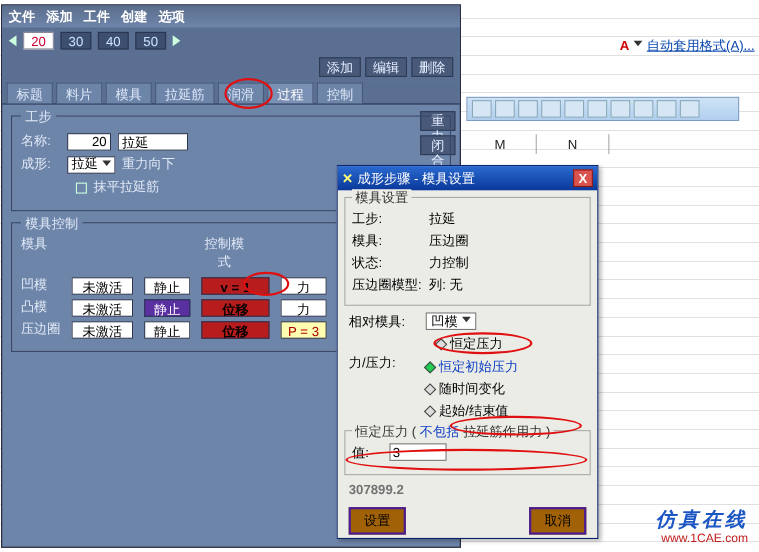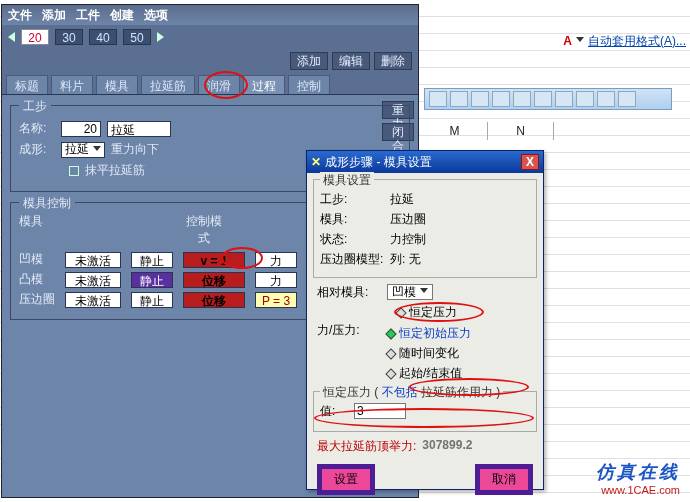--- a/index.html
+++ b/index.html
@@ -82,21 +82,21 @@
 .dlg .grp .lg { position: absolute; top: -8px; left: 6px; background: #ecece7; padding: 0 3px; color: #333; }
 .dlg .line { display: flex; gap: 6px; margin: 3px 0; color: #000; }
 .dlg .line .k { width: 64px; }
 .dlg .pill { display: inline-flex; align-items: center; border: 1px solid #777; padding: 0 4px; height: 16px; background: #fff; }
 .dlg .pill .a { width: 8px; height: 8px; margin-left: 4px; border-left: 4px solid transparent; border-right: 4px solid transparent; border-top: 5px solid #333; }
 .diamond { width: 8px; height: 8px; transform: rotate(45deg); border: 1px solid #444; background: #ddd; margin-right: 4px; }
 .diamond.sel { background: #2c5; }
 .optline { display: flex; align-items: center; margin: 3px 0 3px 80px; color: #000; }
 .linklike { color: #0a3cc2; cursor: default; }
 .dlg input.t { border: 1px solid #777; height: 16px; width: 52px; background: #fff; padding: 0 2px; }
-.dlg .btn2 { background: #ec4899; border: 5px solid #4c1d95; padding: 2px 12px; }
+.dlg .btn2 { background: #a16207; border: 2px solid #4c1d95; padding: 2px 12px; }
 .dlg .btnrow { display: flex; justify-content: space-between; padding: 6px 10px; }
 
 .circle.opt { left: 394px; top: 302px; width: 90px; height: 20px; }
 .circle.inc { left: 409px; top: 378px; width: 120px; height: 18px; }
 .circle.max { left: 314px; top: 408px; width: 220px; height: 20px; }
 
 
 .footer { position: absolute; right: 10px; bottom: 6px; text-align: right; }
 .footer .t1 { color: #1b56c4; font-weight: bold; font-style: italic; font-size: 18px; letter-spacing: 3px; }
 .footer .t2 { color: #c01b1b; font-size: 11px; }
@@ -294,21 +294,20 @@
       <span class="linklike">不包括</span>
       <span> 拉延筋作用力 )</span>
     </span>
     <div class="line">
         <span class="k" style="width:28px">值:</span>
       <input class="t" value="3" style="">
     </div>
   </div>
 
   <div style="padding:0 10px;" class="line">
-    <span style="color:#b00">最大拉延筋顶举力:</span>
     <span style="color:#737373;font-weight:bold">307899.2</span>
   </div>
 
   <div class="btnrow">
     <button class="btn2">设置</button>
     <button class="btn2">取消</button>
   </div>
 </div>
 
 <div class="circle opt"></div>

